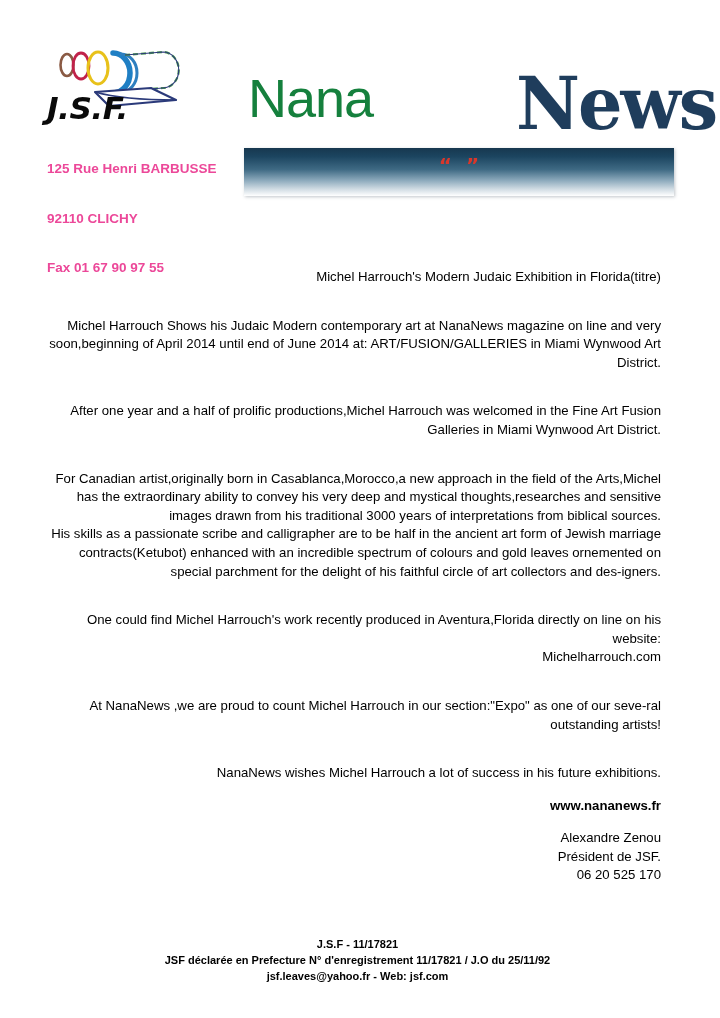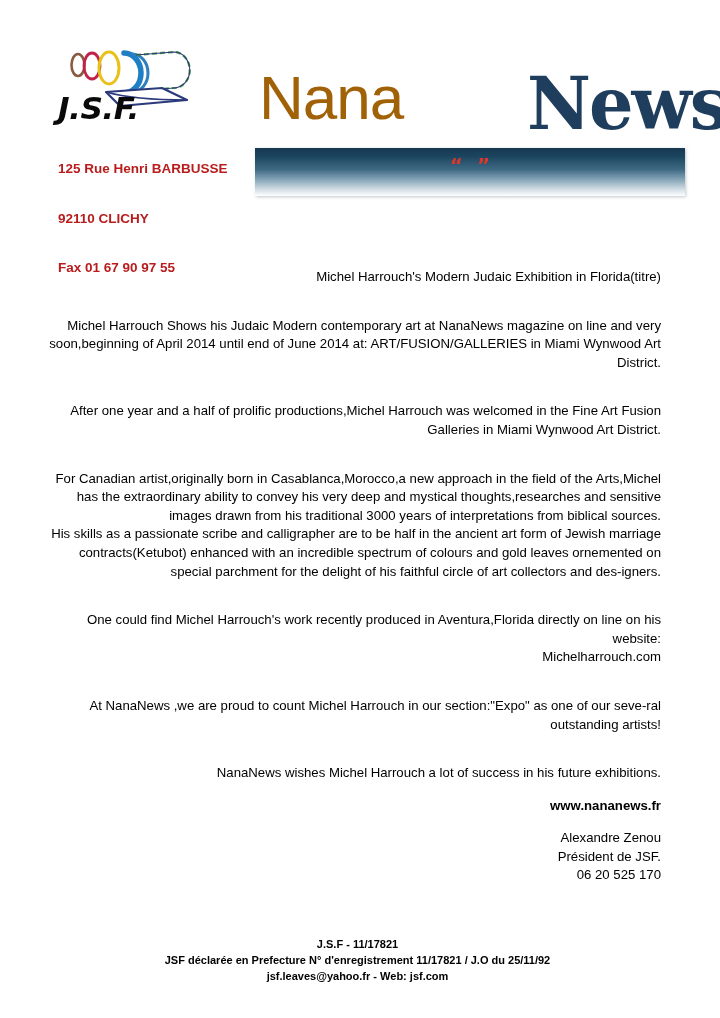--- a/index.html
+++ b/index.html
@@ -12,21 +12,21 @@
     height: 1018px;
     position: relative;
     font-family: "Liberation Sans", sans-serif;
     color: #000000;
     overflow: hidden;
   }
 
   
   #letterhead {
     position: absolute;
-    left: 12px;
+    left: 1px;
     top: 0;
     width: 584px;
     height: 230px;
   }
 
   
   #jsf-block {
     position: absolute;
     left: 46px;
     top: 48px;
@@ -52,42 +52,42 @@
     font-style: italic;
     transform: scaleX(1.04);
     transform-origin: left center;
   }
   #jsf-address {
     margin-top: 4px;
     font-family: "Liberation Sans", sans-serif;
     font-weight: bold;
     font-size: 13.5px;
     line-height: 16.5px;
-    color: #b91c1c;
+    color: #ec4899;
     white-space: pre;
   }
   #jsf-address div { white-space: pre; }
 
   
   #nananews-block {
     position: absolute;
     left: 243px;
     top: 52px;
     width: 432px;
   }
   #nn-wordmark {
     height: 92px;
     position: relative;
     white-space: nowrap;
   }
   .nn-nana {
     font-family: "Liberation Sans", sans-serif;
     font-weight: 300;
-    font-size: 62px;
-    color: #a16207;
+    font-size: 54px;
+    color: #15803d;
     letter-spacing: -1px;
     position: absolute;
     left: 4px;
     top: 2px;
     line-height: 88px;
   }
   .nn-news {
     font-family: "DejaVu Serif", serif;
     font-weight: bold;
     font-size: 70px;

